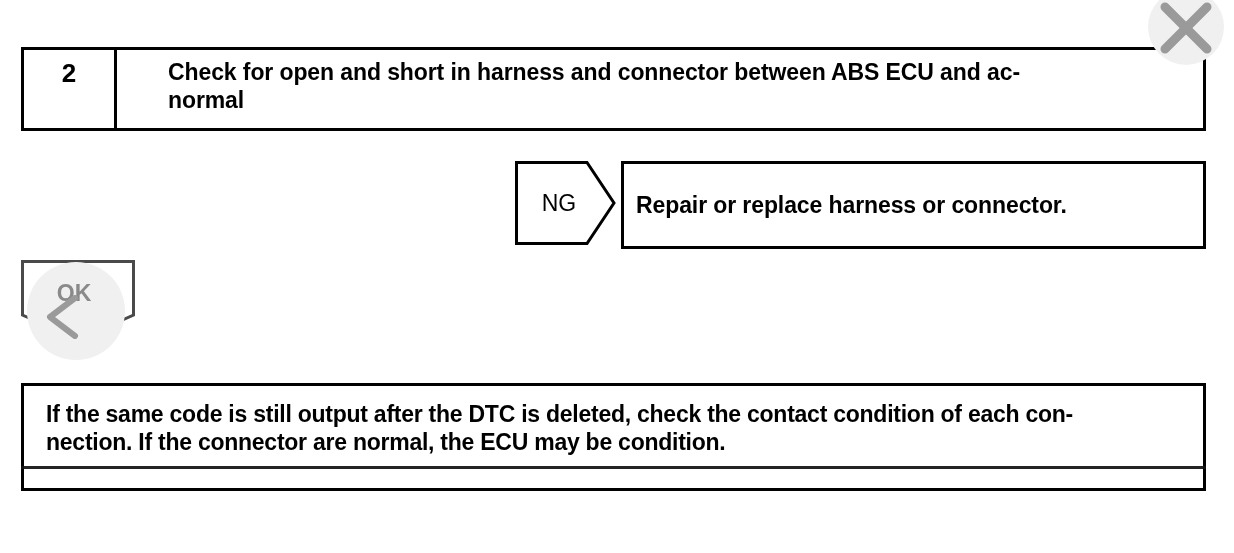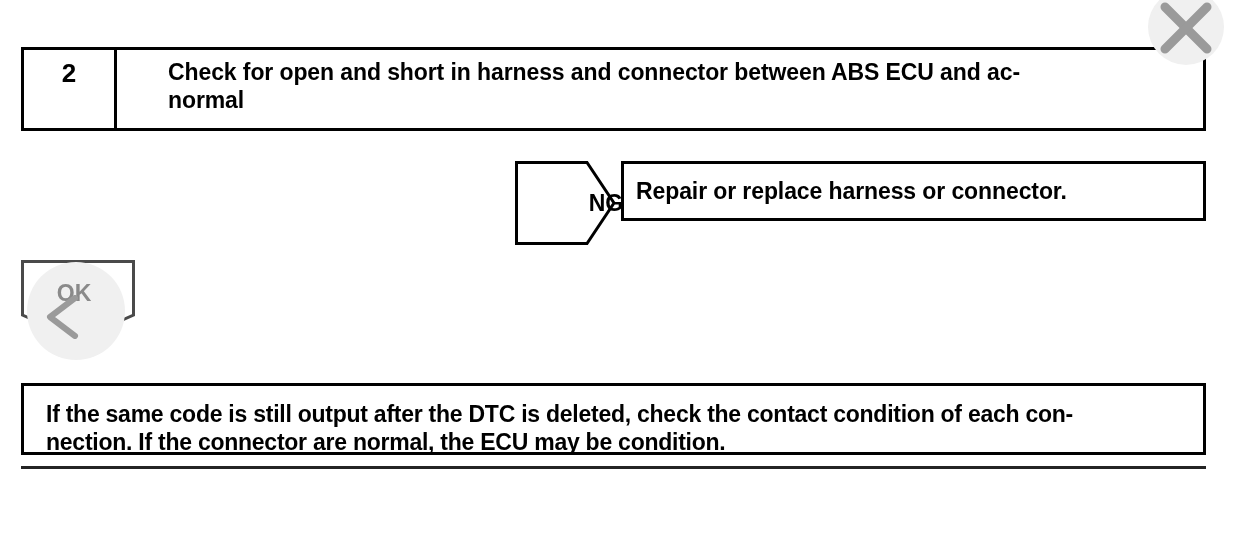--- a/index.html
+++ b/index.html
@@ -81,32 +81,31 @@
   .ng-label {
     position: absolute;
     left: 515px;
     top: 161px;
     width: 88px;
     height: 84px;
     display: flex;
     align-items: center;
     justify-content: center;
     font-size: 23px;
-    font-weight: bold;
+    font-weight: normal;
     color: #000000;
     pointer-events: none;
-    margin-left: 47px;
   }
 
   .result-box {
     position: absolute;
     left: 621px;
     top: 161px;
     width: 585px;
-    height: 60px;
+    height: 88px;
     box-sizing: border-box;
     border: 3px solid #000000;
     background: #ffffff;
     display: flex;
     align-items: center;
     padding-left: 12px;
   }
   .result-box span {
     font-size: 23px;
     font-weight: bold;
@@ -137,21 +136,21 @@
     color: #8a8a8a;
     pointer-events: none;
   }
 
   
   .note-box {
     position: absolute;
     left: 21px;
     top: 383px;
     width: 1185px;
-    height: 72px;
+    height: 108px;
     box-sizing: border-box;
     border: 3px solid #000000;
     background: #ffffff;
     padding: 14px 14px 0 22px;
   }
   .note-box span {
     display: block;
     font-size: 23px;
     font-weight: bold;
     line-height: 1.22;

